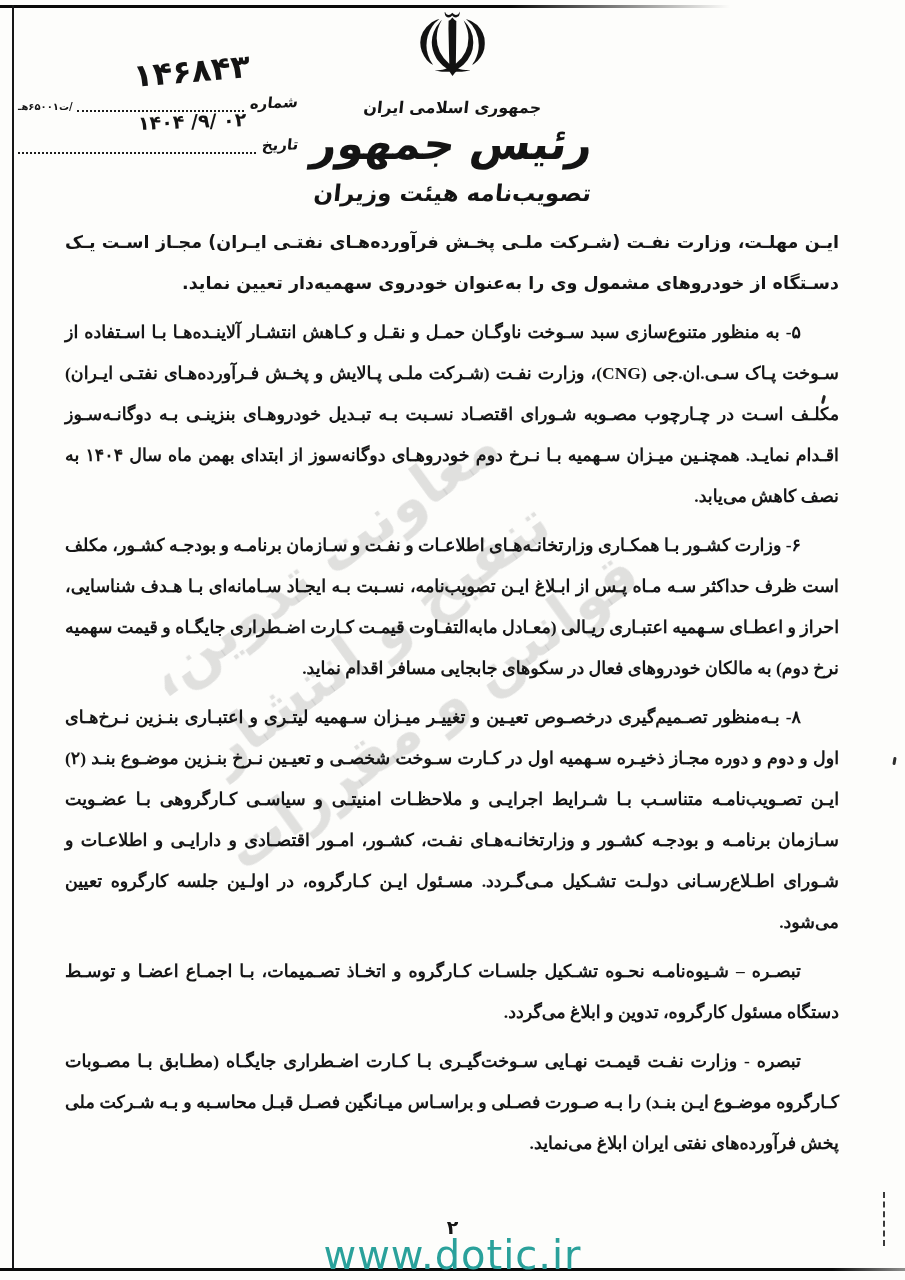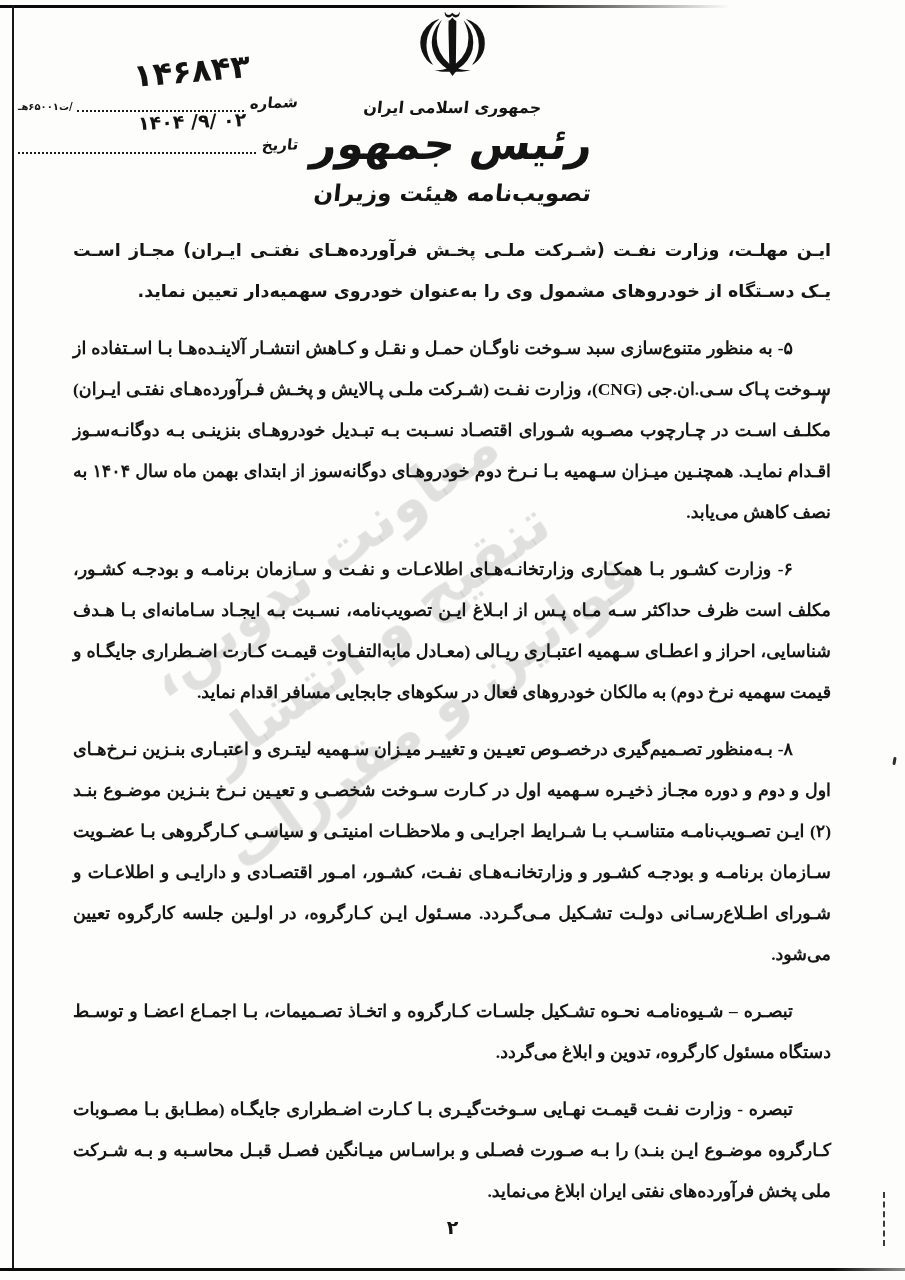--- a/index.html
+++ b/index.html
@@ -87,21 +87,21 @@
     direction: rtl; line-height: 1.6; pointer-events: none;
     filter: blur(0.6px);
   }
 
   
   .doc-body {
     position: absolute; right: 58px; top: 214px; width: 790px;
     direction: rtl; text-align: justify; text-justify: inter-word;
     font-size: 17.5px; font-weight: bold; line-height: 41px; color: #161616;
   }
-  .doc-body p { margin: 16px; }
+  .doc-body p { margin: 8px; }
   .doc-body p.indent { text-indent: 38px; font-family: Liberation Serif, serif; }
 
   
   .page-number {
     position: absolute; left: 0; right: 0; top: 1216px;
     text-align: center; font-size: 19px; font-weight: bold;
   }
   .site-watermark {
     position: absolute; left: 0; right: 0; top: 1232px;
     text-align: center; font-size: 40px; letter-spacing: 1px;
@@ -144,14 +144,15 @@
   <div class="doc-body">
       <p class="para">ایـن مهلـت، وزارت نفـت (شـرکت ملـی پخـش فرآورده‌هـای نفتـی ایـران) مجـاز اسـت یـک دسـتگاه از خودروهای مشمول وی را به‌عنوان خودروی سهمیه‌دار تعیین نماید.</p>
       <p class="para indent">۵- به منظور متنوع‌سازی سبد سـوخت ناوگـان حمـل و نقـل و کـاهش انتشـار آلاینـده‌هـا بـا اسـتفاده از سـوخت پـاک سـی.ان.جی (CNG)، وزارت نفـت (شـرکت ملـی پـالایش و پخـش فـرآورده‌هـای نفتـی ایـران) مکلـف اسـت در چـارچوب مصـوبه شـورای اقتصـاد نسـبت بـه تبـدیل خودروهـای بنزینـی بـه دوگانـه‌سـوز اقـدام نمایـد. همچنـین میـزان سـهمیه بـا نـرخ دوم خودروهـای دوگانه‌سوز از ابتدای بهمن ماه سال ۱۴۰۴ به نصف کاهش می‌یابد.</p>
       <p class="para indent">۶- وزارت کشـور بـا همکـاری وزارتخانـه‌هـای اطلاعـات و نفـت و سـازمان برنامـه و بودجـه کشـور، مکلف است ظرف حداکثر سـه مـاه پـس از ابـلاغ ایـن تصویب‌نامه، نسـبت بـه ایجـاد سـامانه‌ای بـا هـدف شناسایی، احراز و اعطـای سـهمیه اعتبـاری ریـالی (معـادل مابه‌التفـاوت قیمـت کـارت اضـطراری جایگـاه و قیمت سهمیه نرخ دوم) به مالکان خودروهای فعال در سکوهای جابجایی مسافر اقدام نماید.</p>
       <p class="para indent">۸- بـه‌منظور تصـمیم‌گیری درخصـوص تعیـین و تغییـر میـزان سـهمیه لیتـری و اعتبـاری بنـزین نـرخ‌هـای اول و دوم و دوره مجـاز ذخیـره سـهمیه اول در کـارت سـوخت شخصـی و تعیـین نـرخ بنـزین موضـوع بنـد (۲) ایـن تصـویب‌نامـه متناسـب بـا شـرایط اجرایـی و ملاحظـات امنیتـی و سیاسـی کـارگروهی بـا عضـویت سـازمان برنامـه و بودجـه کشـور و وزارتخانـه‌هـای نفـت، کشـور، امـور اقتصـادی و دارایـی و اطلاعـات و شـورای اطـلاع‌رسـانی دولـت تشـکیل مـی‌گـردد. مسـئول ایـن کـارگروه، در اولـین جلسه کارگروه تعیین می‌شود.</p>
       <p class="para indent">تبصـره – شـیوه‌نامـه نحـوه تشـکیل جلسـات کـارگروه و اتخـاذ تصـمیمات، بـا اجمـاع اعضـا و توسـط دستگاه مسئول کارگروه، تدوین و ابلاغ می‌گردد.</p>
       <p class="para indent">تبصره - وزارت نفـت قیمـت نهـایی سـوخت‌گیـری بـا کـارت اضـطراری جایگـاه (مطـابق بـا مصـوبات کـارگروه موضـوع ایـن بنـد) را بـه صـورت فصـلی و براسـاس میـانگین فصـل قبـل محاسـبه و بـه شـرکت ملی پخش فرآورده‌های نفتی ایران ابلاغ می‌نماید.</p>
     </div>
 
   <div class="page-number">۲</div>
+  <div class="site-watermark" style="color: rgb(42, 161, 155);">www.dotic.ir</div>
 
 </div>
 
 </body></html>

